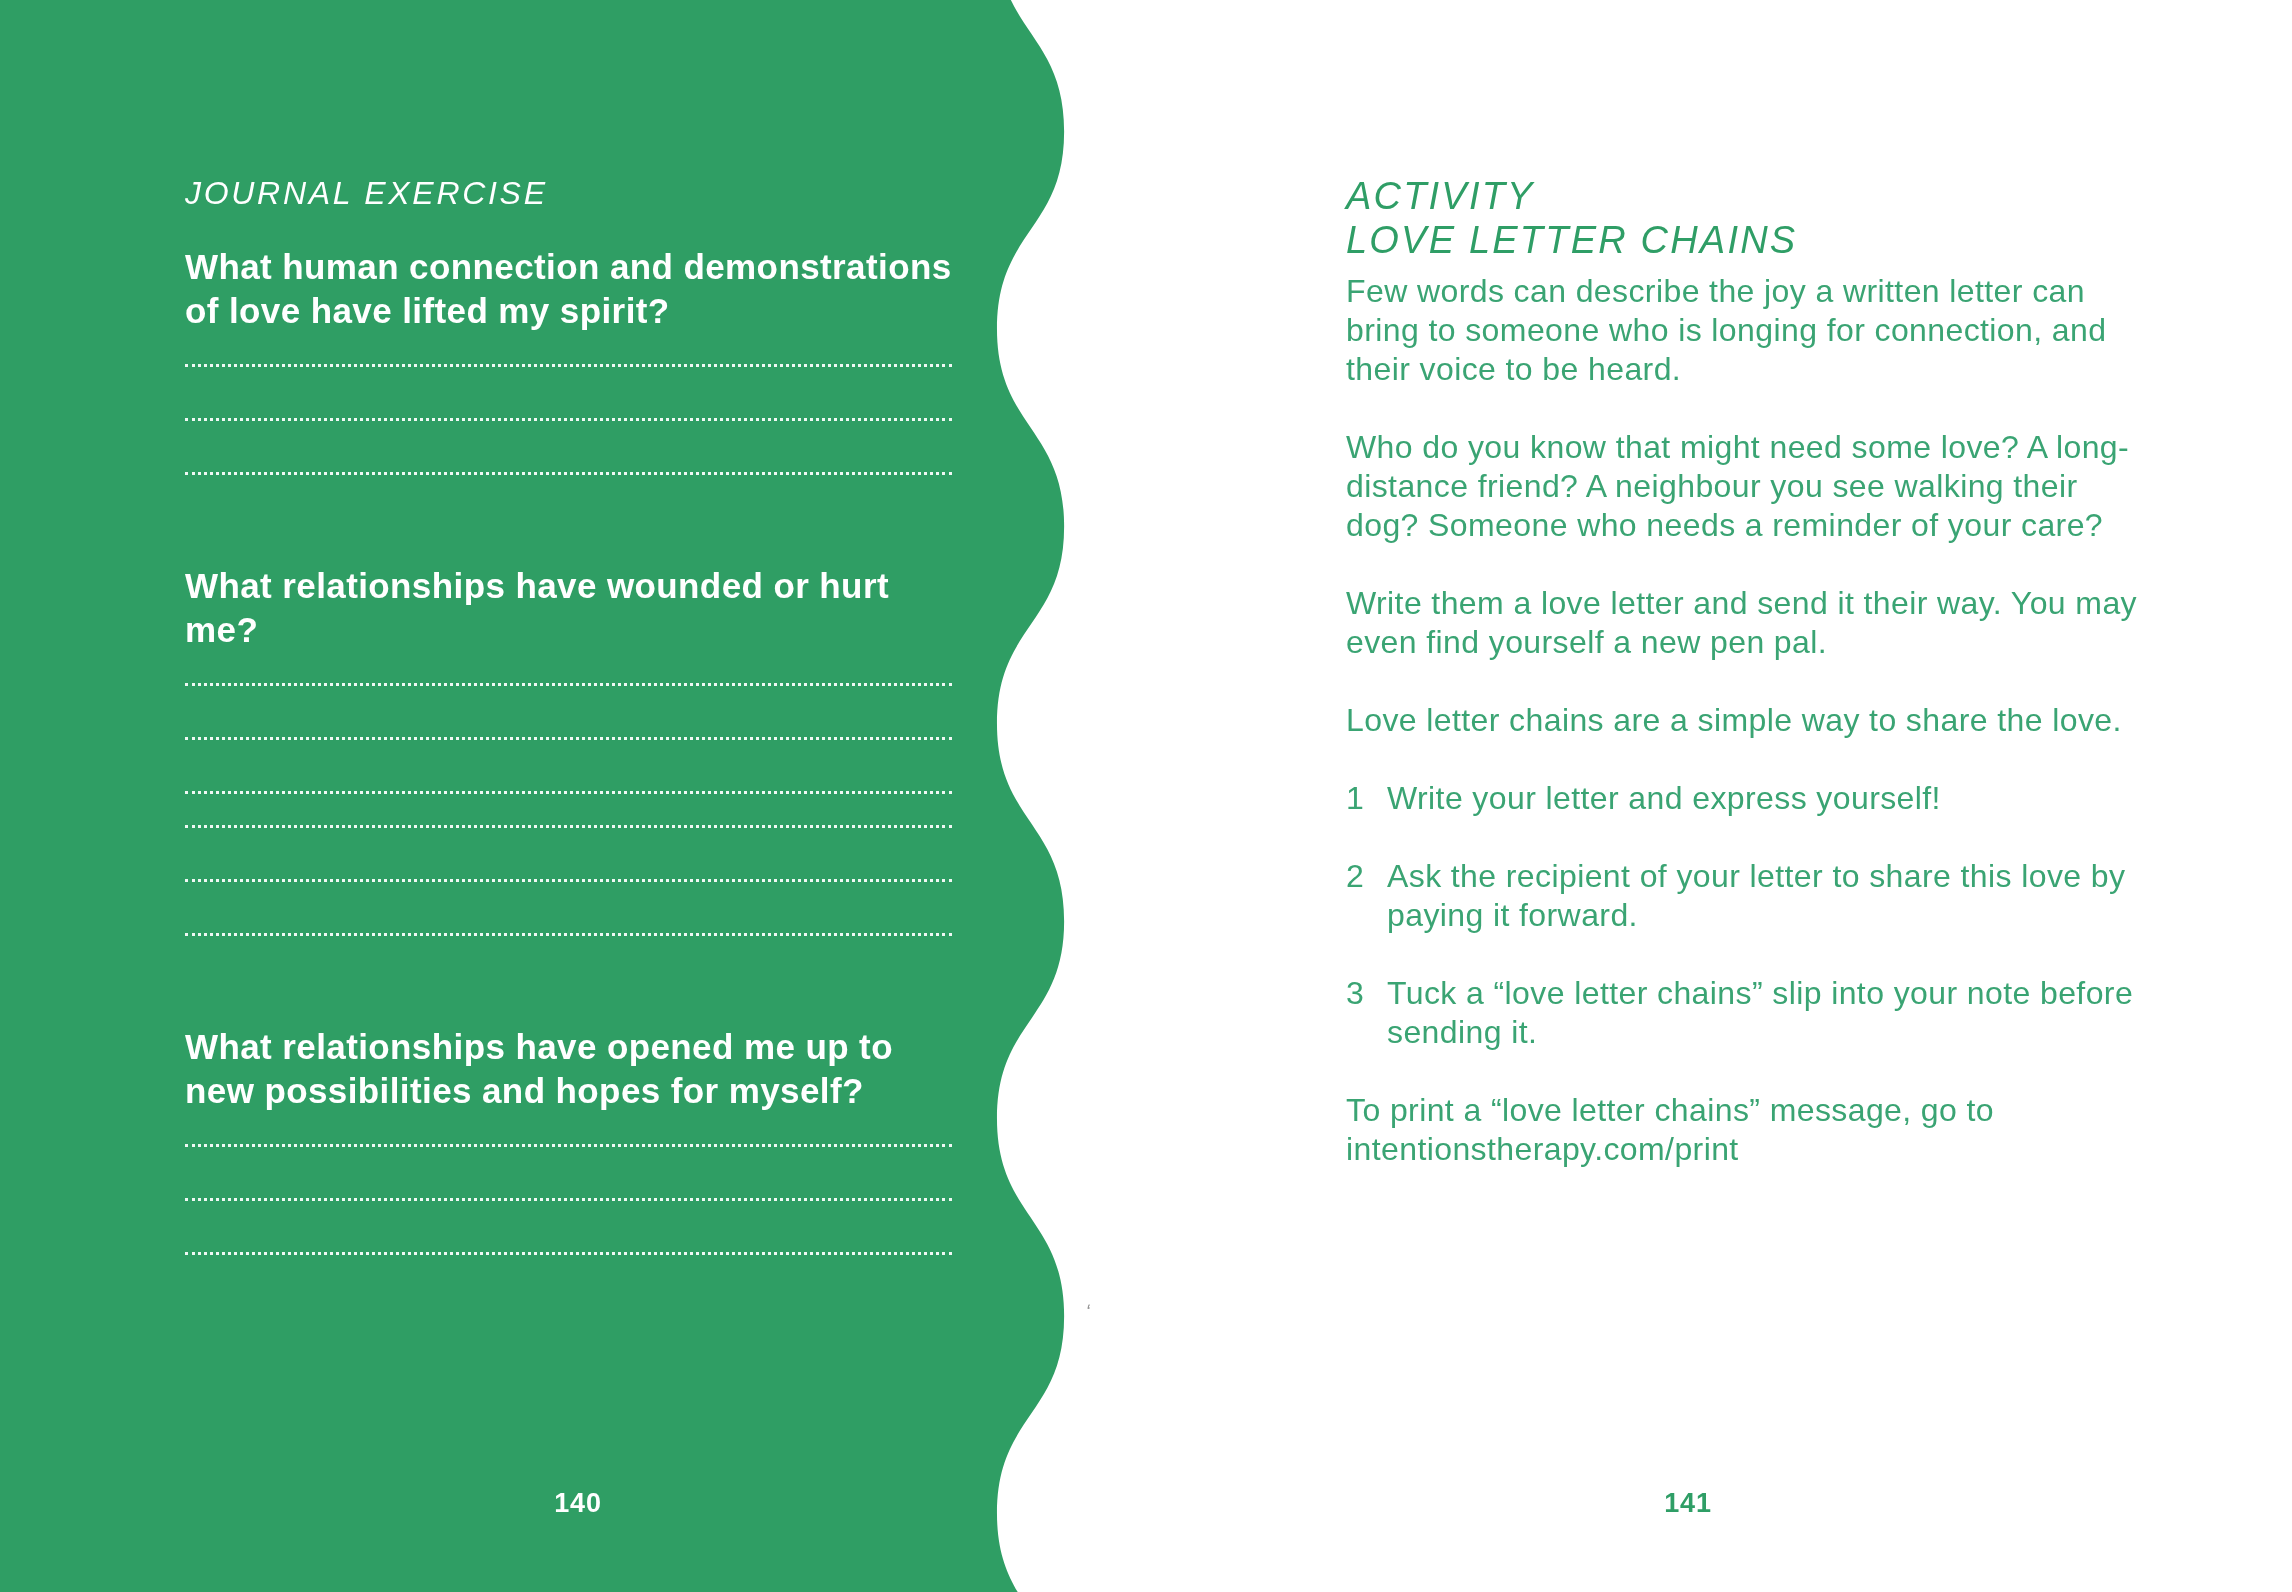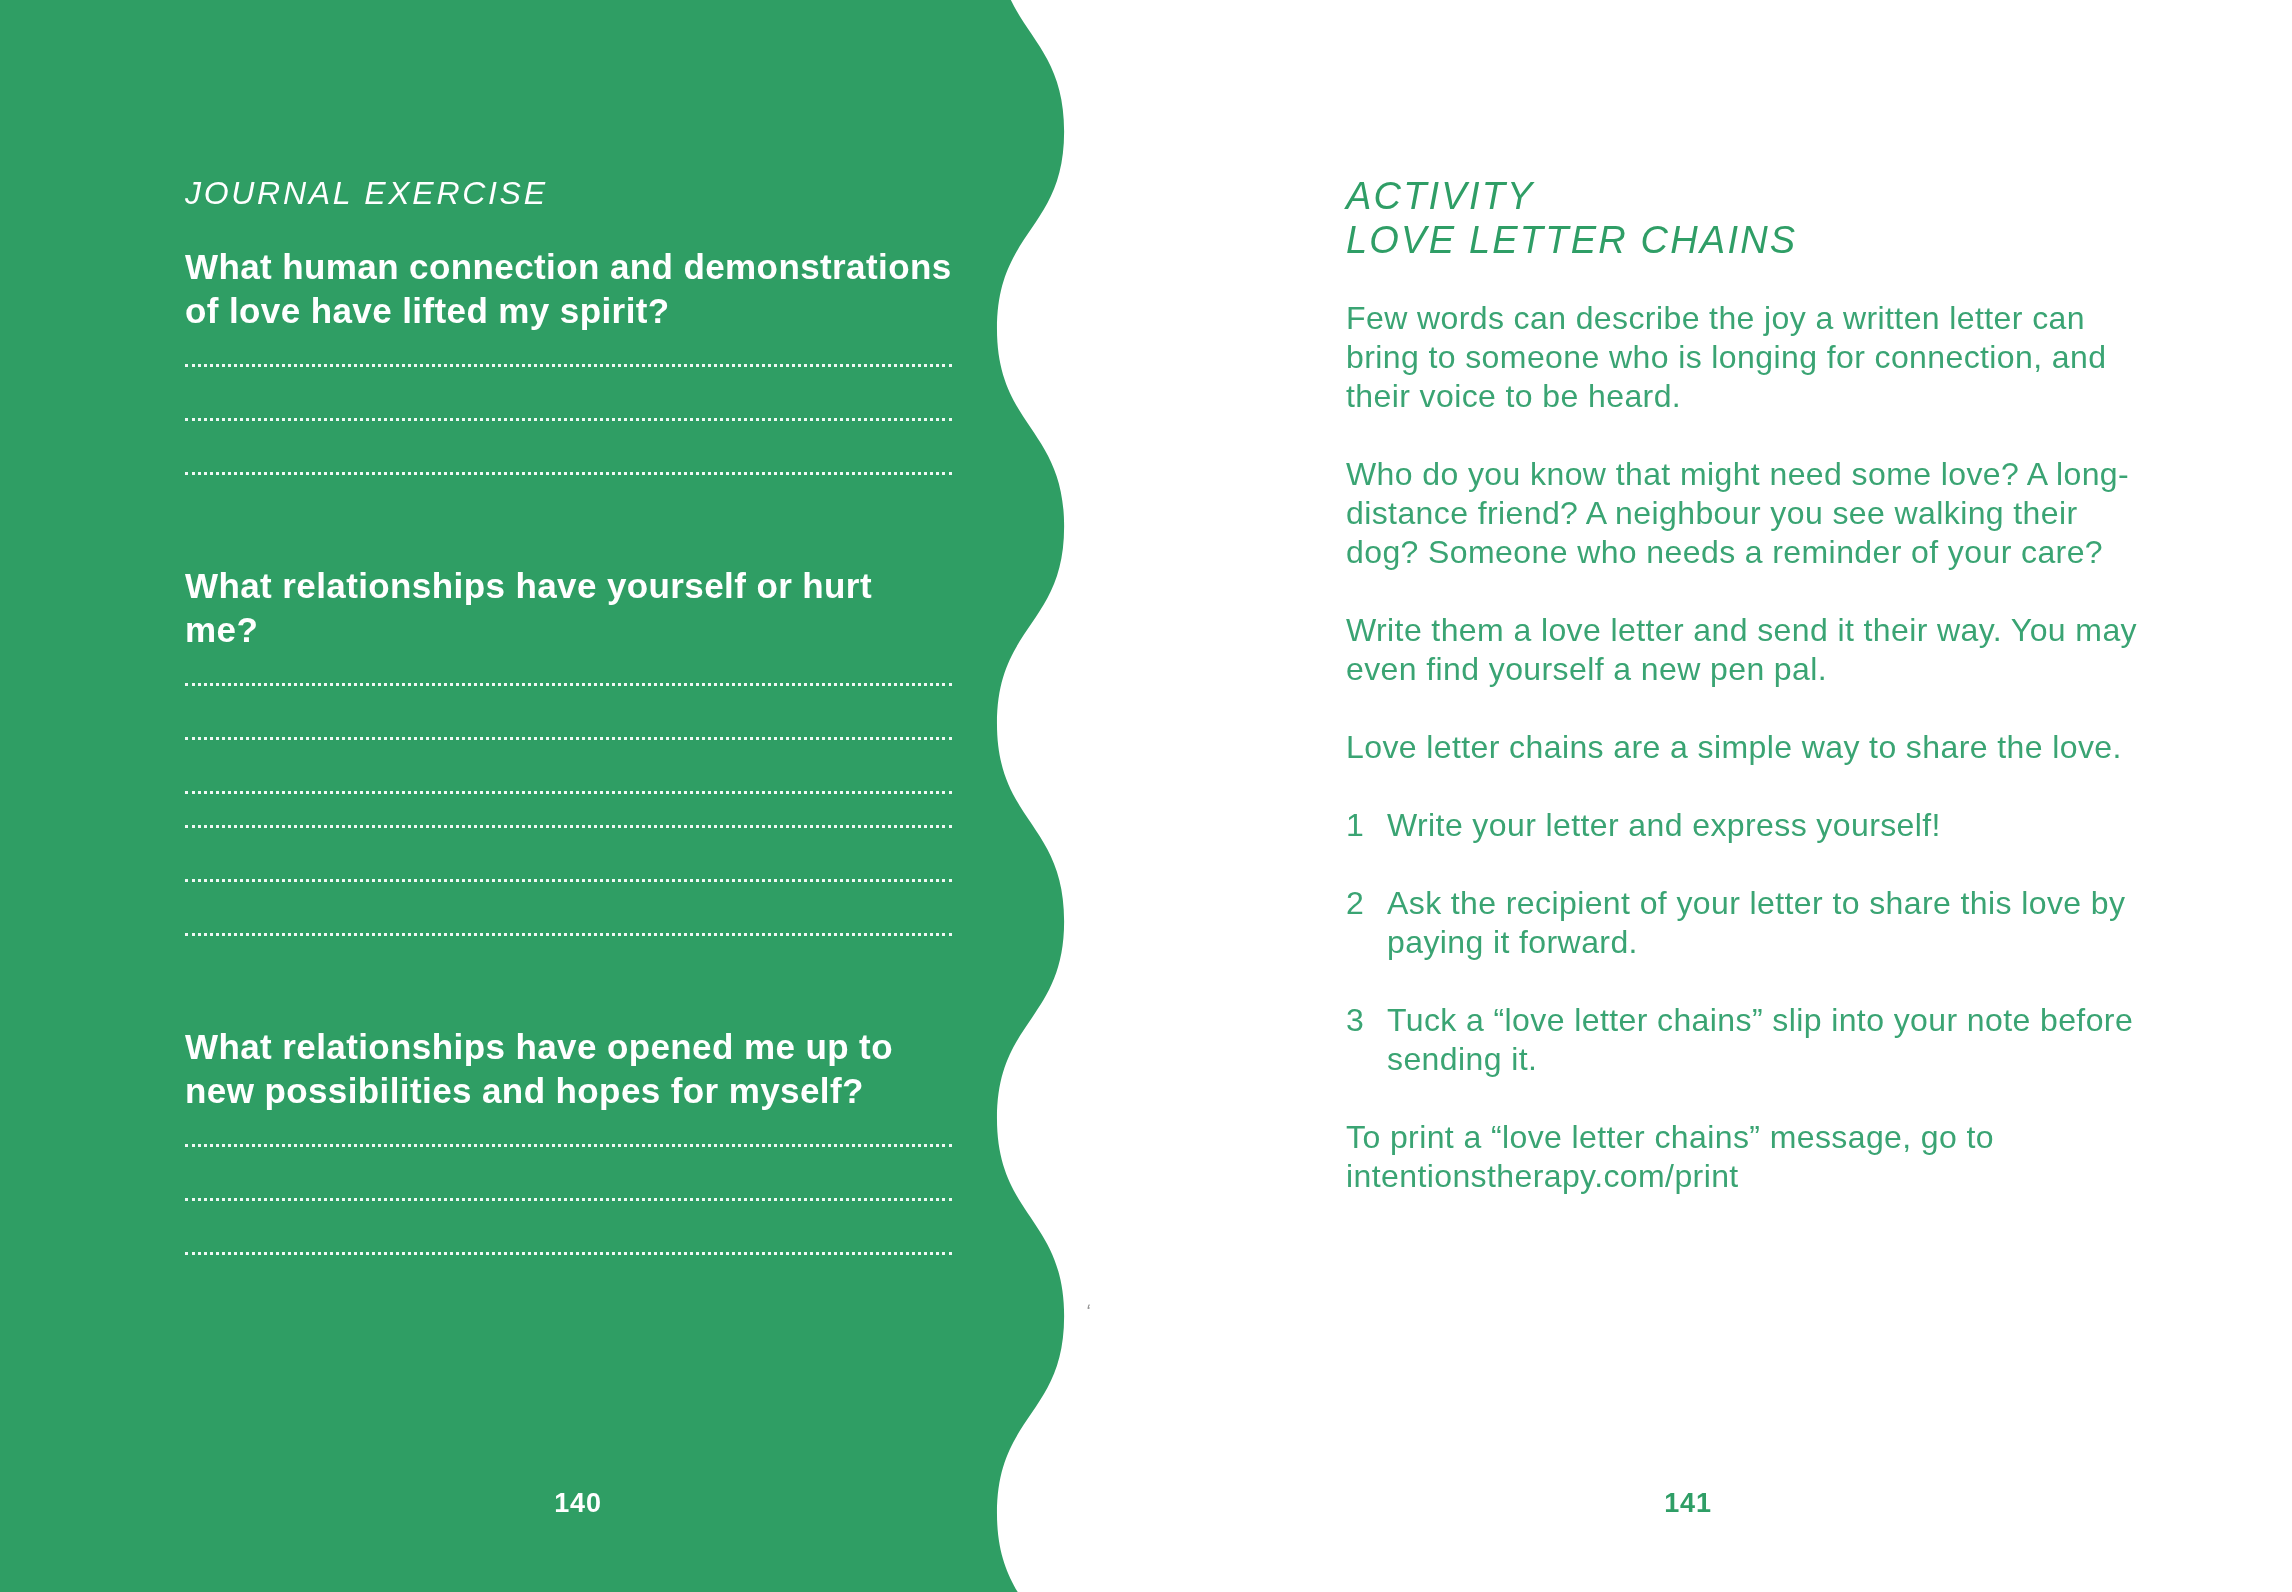--- a/index.html
+++ b/index.html
@@ -89,21 +89,21 @@
     width: 806px;
     z-index: 2;
   }
   .activity-heading {
     font-style: italic;
     font-weight: 400;
     font-size: 38px;
     line-height: 44px;
     letter-spacing: 2.2px;
     color: var(--green-head);
-    margin: 0 0 37px 0;
+    margin: 0 0 10px 0;
   }
   .body-para {
     color: var(--green-body);
     font-size: 32px;
     line-height: 39px;
     letter-spacing: 0.4px;
     margin: 0 0 39px 0;
   }
   .list-item {
     display: flex;
@@ -160,21 +160,21 @@
     <div>
       <p class="question q-first">What human connection and demonstrations of love have lifted my spirit?</p>
       <div class="writing-lines">
         <div class="write-line"></div>
         <div class="write-line"></div>
         <div class="write-line"></div>
       </div>
     </div>
 
     <div>
-      <p class="question">What relationships have yourself or hurt me?</p>
+      <p class="question">What relationships have wounded or hurt me?</p>
       <div class="writing-lines">
         <div class="write-line"></div>
         <div class="write-line"></div>
         <div class="write-line"></div>
       </div>
     </div>
 
     <div>
       <div class="writing-lines">
         <div class="write-line"></div>

